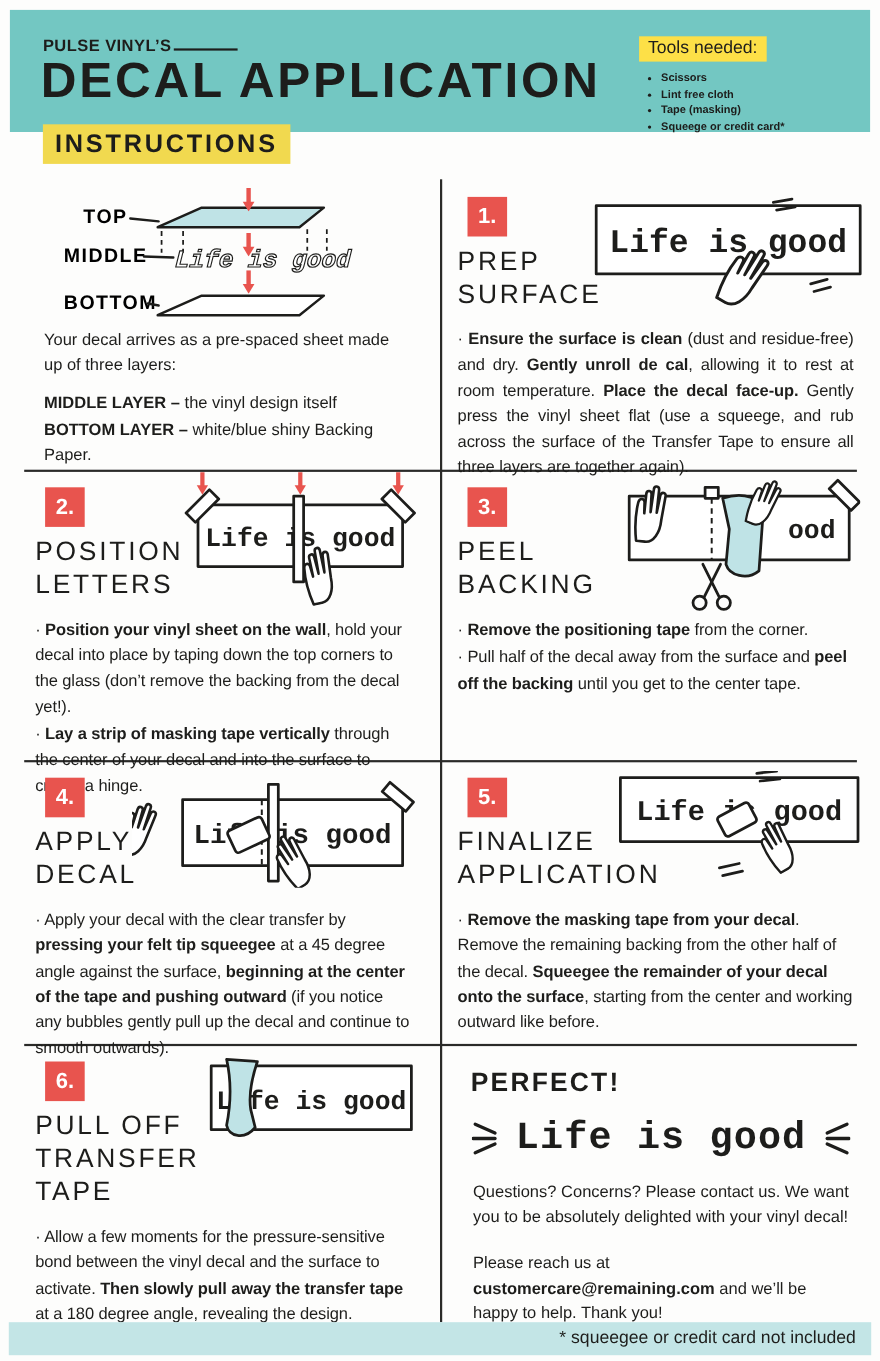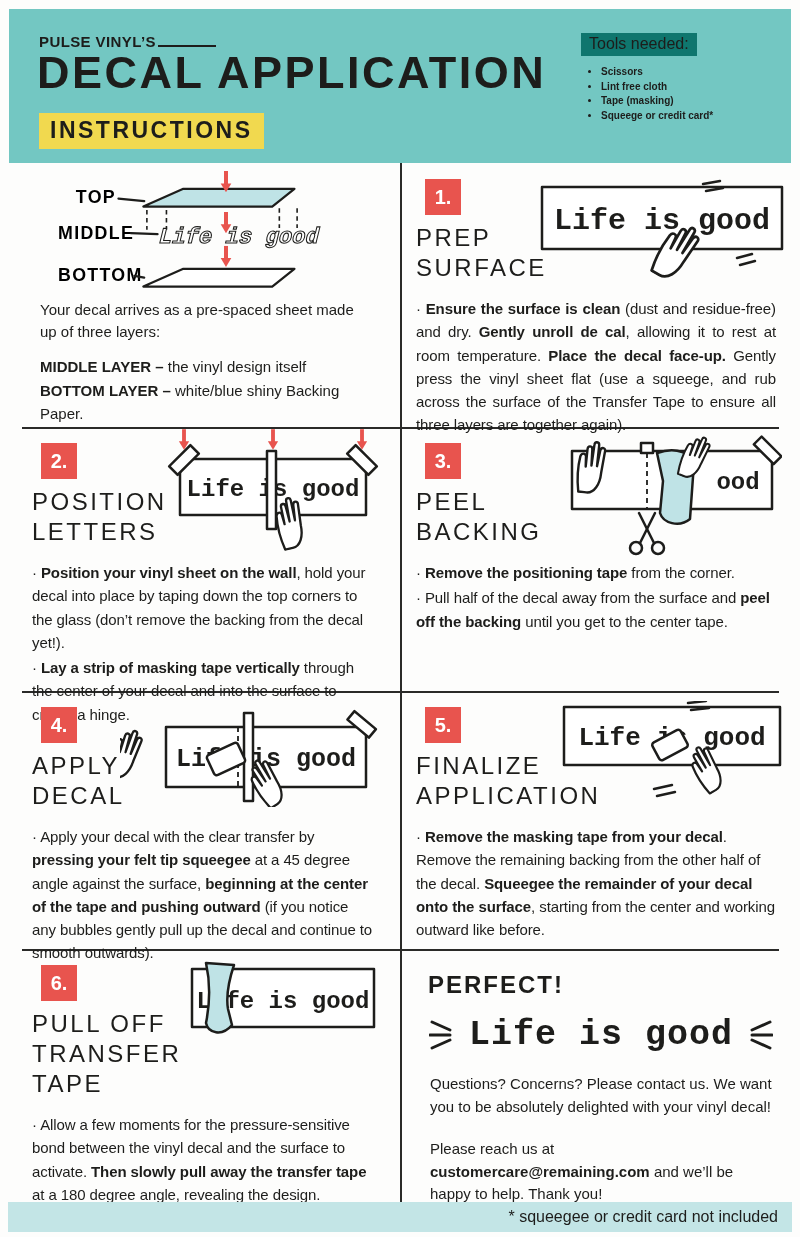--- a/index.html
+++ b/index.html
@@ -1,28 +1,28 @@
 <!DOCTYPE html>
 <html><head>
 <meta charset="utf-8">
 <style>
   * { margin:0; padding:0; box-sizing:border-box; }
   html,body { background:#ffffff; }
   .page { position:relative; width:800px; height:1237px; background:#fdfdfc;
           font-family:"Liberation Sans", sans-serif; color:#1d1d1b; overflow:hidden; }
 
   
-  .header { position:absolute; left:9px; top:9px; width:782px; height:154px; background:#73c7c2; }
+  .header { position:absolute; left:9px; top:9px; width:782px; height:111px; background:#73c7c2; }
   .brand { position:absolute; left:30px; top:24px; font-size:15px; font-weight:bold; letter-spacing:.4px; }
   .brand-line { display:inline-block; width:58px; border-bottom:2px solid #1d1d1b; margin-left:2px; vertical-align:baseline; }
   .title { position:absolute; left:28px; top:38px; font-size:45px; font-weight:800; letter-spacing:2.5px; }
   .subtitle { position:absolute; left:30px; top:104px; background:#f1d94f; padding:4px 11px 5px;
               font-size:23px; font-weight:bold; letter-spacing:2.5px; }
   .tools { position:absolute; left:572px; top:24px; width:200px; }
-  .tools-label { display:inline-block; background:#0f766e; padding:2px 8px 3px; font-size:16px; }
+  .tools-label { display:inline-block; background:#fde047; padding:2px 8px 3px; font-size:16px; }
   .tools ul { list-style:disc; margin:9px 0 0 20px; font-size:10px; line-height:1.45;font-weight:bold; }
 
   
   .vline { position:absolute; left:400px; top:163px; width:2px; height:1039px; background:#2a2a28; }
   .hline { position:absolute; left:22px; width:757px; height:2px; background:#2a2a28; }
 
   
   .panel { position:absolute; width:398px; }
   .step-head { padding-top:14px; }
   .left  .step-head { padding-left:32px; }

